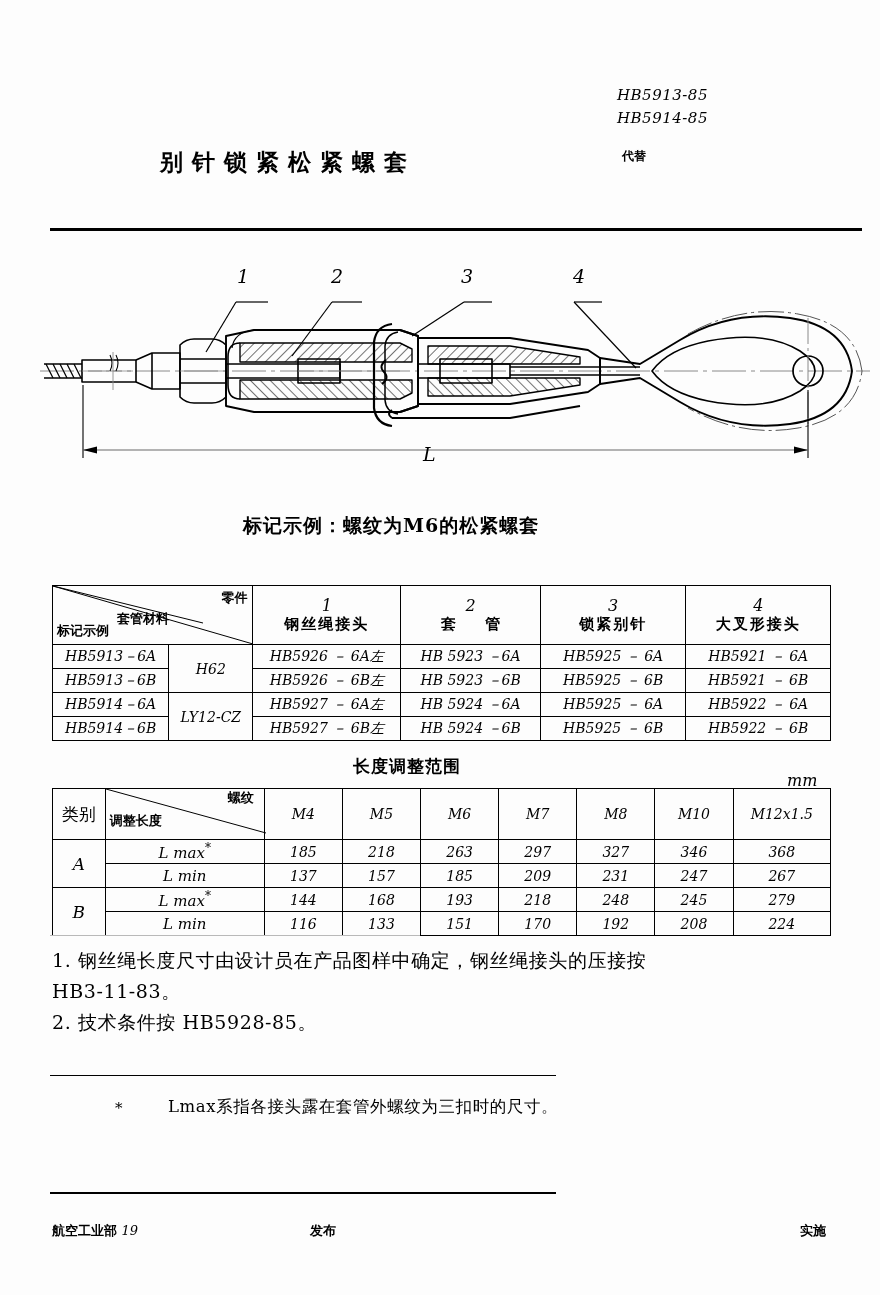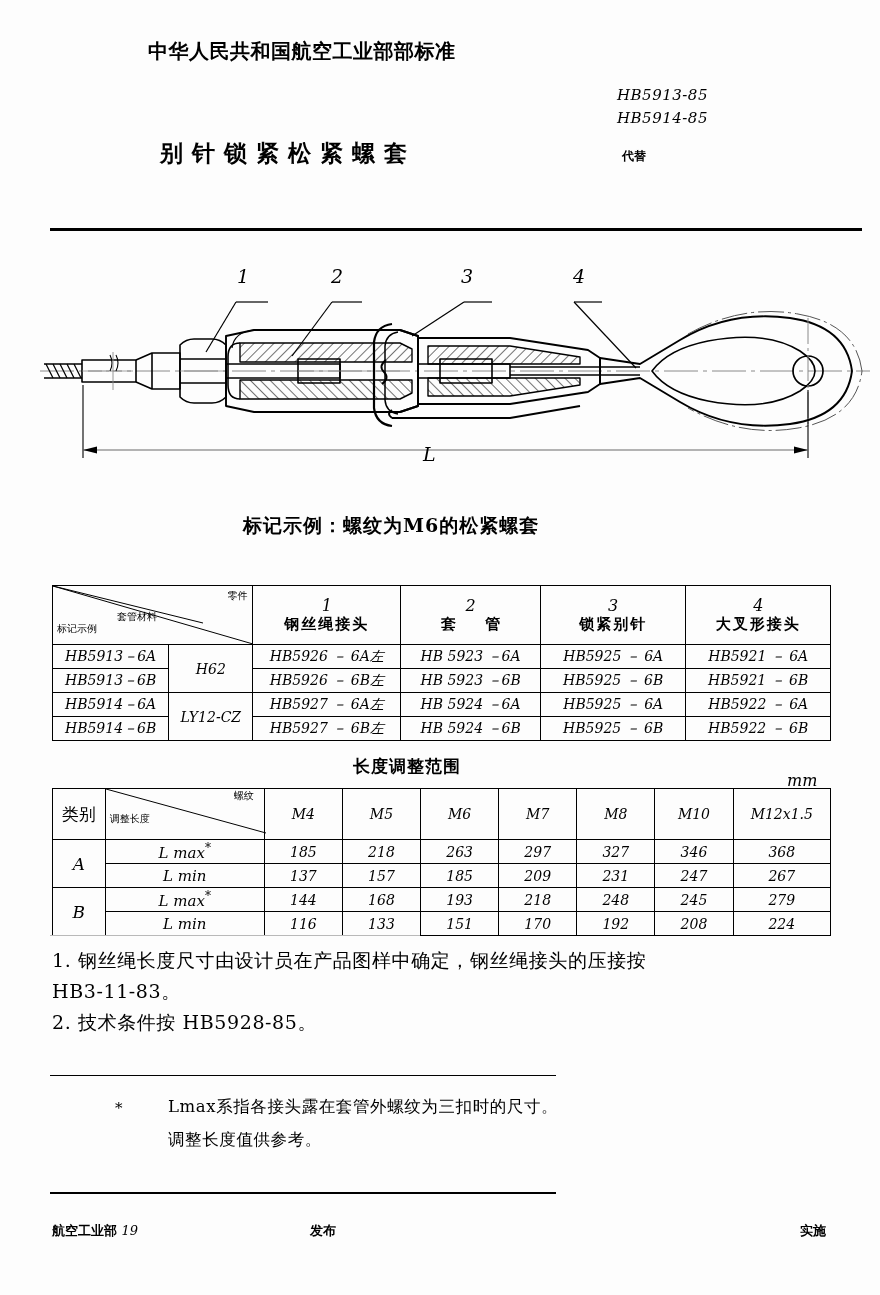--- a/index.html
+++ b/index.html
@@ -25,21 +25,21 @@
     left: 148px;
     top: 38px;
     font-size: 20px;
     font-weight: bold;
     letter-spacing: 0.5px;
     white-space: nowrap;
   }
   .doc-title {
     position: absolute;
     left: 160px;
-    top: 138px;
+    top: 147px;
     font-size: 23px;
     font-weight: 600;
     letter-spacing: 9px;
     white-space: nowrap;
     font-family: Liberation Sans, sans-serif;
   }
   .code-block {
     position: absolute;
     left: 617px;
     top: 84px;
@@ -134,22 +134,22 @@
     position: relative;
     height: 58px;
     width: 200px;
     padding: 0;
   }
   .corner-svg { position: absolute; left: 0; top: 0; }
   .corner-lab {
     position: absolute;
     font-family: "DejaVu Sans", "Liberation Sans", sans-serif;
     font-style: normal;
-    font-weight: 400;
-    font-size: 10px;
+    font-weight: 700;
+    font-size: 13px;
     white-space: nowrap;
   }
   .lab-parts    { right: 5px;  top: 3px; }
   .lab-material { left: 64px;  top: 24px; }
   .lab-marking  { left: 4px;   top: 36px; }
 
   .hdr-idx {
     font-family: "DejaVu Serif", "Liberation Serif", serif;
     font-style: italic;
     font-size: 16px;
@@ -245,21 +245,20 @@
     font-weight: normal;
     font-family: "DejaVu Serif", "Liberation Serif", serif;
     font-style: italic;
   }
 </style>
 </head>
 <body>
 
 <div id="page">
 
-  <div class="std-title">中华人民共和国航空工业部部标准</div>
 
   <div class="doc-title">别针锁紧松紧螺套</div>
 
   <div class="code-block">
     <div>HB5913-85</div>
     <div>HB5914-85</div>
   </div>
 
   <div class="replaces">代替</div>
 
@@ -528,21 +527,20 @@
     <div class="note-line">1.  钢丝绳长度尺寸由设计员在产品图样中确定，钢丝绳接头的压接按</div>
     <div class="note-line">HB3-11-83。</div>
     <div class="note-line">2.  技术条件按 HB5928-85。</div>
   </div>
 
   <div class="rule rule-note"></div>
 
   <div class="footnote">
     <span class="star">*</span>
     <div class="fn-body">Lmax系指各接头露在套管外螺纹为三扣时的尺寸。</div>
-    <div class="fn-body">调整长度值供参考。</div>
   </div>
 
   <div class="rule rule-foot"></div>
 
   <div class="footer-item" id="footer-issuer">
     <span>航空工业部</span>
     <span class="yr">19</span>
   </div>
   <div class="footer-item" id="footer-release">发布</div>
   <div class="footer-item" id="footer-impl">实施</div>

